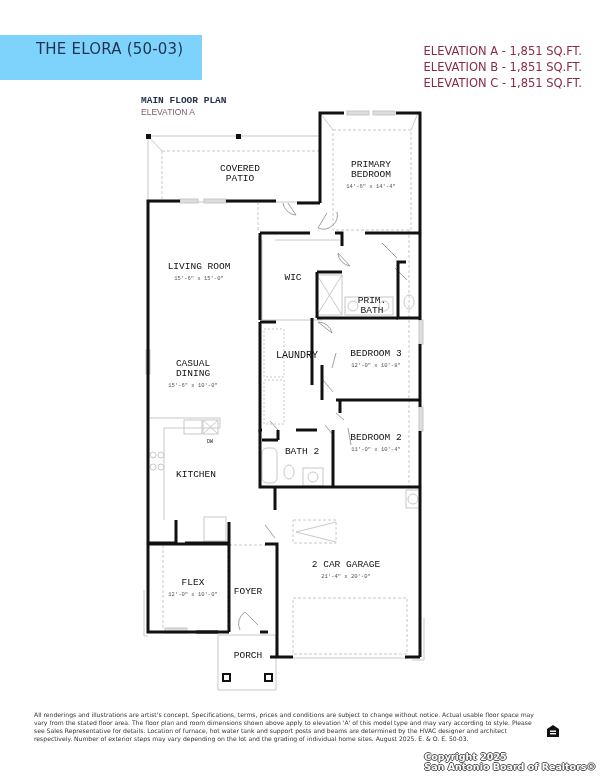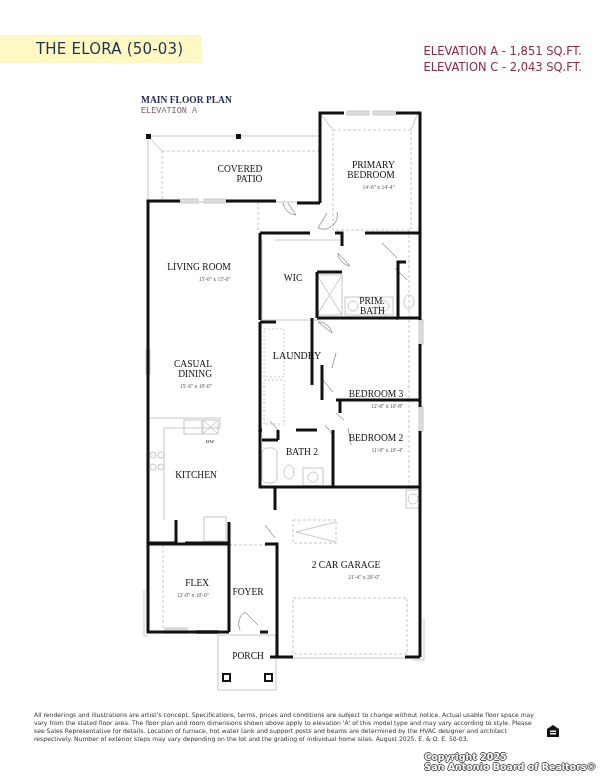--- a/index.html
+++ b/index.html
@@ -1,41 +1,42 @@
 <!DOCTYPE html>
 <html><head>
 <meta charset="utf-8">
 <style>
   html, body { margin:0; padding:0; background:#ffffff; }
   body { width:600px; height:776px; position:relative; overflow:hidden; font-family:"Liberation Sans", sans-serif; }
-  .title-band { position:absolute; left:0; top:35px; width:202px; height:28px; background:#fef9c3; }
+  .title-band { position:absolute; left:0; top:35px; width:202px; height:45px; background:#7dd3fc; }
   .title-band span { position:absolute; left:36px; top:5px; font-size:15px; color:#1f3350; letter-spacing:0.2px; font-family:"DejaVu Sans", sans-serif; }
   .elev { position:absolute; right:18px; top:43px; text-align:center; }
   .elev div { font-size:11.5px; color:#8a2a43; line-height:16px; font-family:"DejaVu Sans", sans-serif; }
   .plan-head { position:absolute; left:141px; top:95px; }
-  .plan-head .t1 { font-size:9.5px; font-weight:bold; color:#22324d; font-family:Liberation Serif, serif; }
-  .plan-head .t2 { font-size:8.5px; color:#7a5c6a; margin-top:1px; font-family:Liberation Mono, monospace; }
+  .plan-head .t1 { font-size:9.5px; font-weight:bold; color:#22324d; font-family:Liberation Mono, monospace; }
+  .plan-head .t2 { font-size:8.5px; color:#7a5c6a; margin-top:1px; font-family:Liberation Sans, sans-serif; }
   svg.plan { position:absolute; left:0; top:0; }
-  .room-label { position:absolute; text-align:right; font-size:9.5px; color:#111; line-height:10px; font-family:Liberation Serif, serif; transform:translateX(-50%); white-space:nowrap; }
+  .room-label { position:absolute; text-align:center; font-size:9.5px; color:#111; line-height:10px; font-family:Liberation Mono, monospace; transform:translateX(-50%); white-space:nowrap; }
   .room-dim { display:block; font-size:5.5px; color:#555; margin-top:2px; }
   .disclaimer { position:absolute; left:34px; top:711px; width:500px; font-size:6.1px; line-height:8px; color:#333; font-family:"DejaVu Sans", sans-serif; }
   .eho { position:absolute; left:546px; top:724px; width:14px; height:14px; }
   .copyright { position:absolute; right:4px; top:752px; text-align:left; font-size:9.5px; font-weight:bold; color:#fff; line-height:10px; font-family:"DejaVu Sans", sans-serif;
      text-shadow: 1px 0 0 #555, -1px 0 0 #555, 0 1px 0 #555, 0 -1px 0 #555; }
 </style>
 </head>
 <body>
 
 <div class="title-band">
   <span>THE ELORA (50-03)</span>
 </div>
 
 <div class="elev">
   <div>ELEVATION A - 1,851 SQ.FT.</div>
-  <div>ELEVATION C - 2,043 SQ.FT.</div>
+  <div>ELEVATION B - 1,851 SQ.FT.</div>
+  <div>ELEVATION C - 1,851 SQ.FT.</div>
 </div>
 
 <div class="plan-head">
   <div class="t1">MAIN FLOOR PLAN</div>
   <div class="t2">ELEVATION A</div>
 </div>
 
 <svg class="plan" width="600" height="776" viewBox="0 0 600 776">
   <g fill="none" stroke="#c8c8c8" stroke-width="1">
 
@@ -199,21 +200,21 @@
 <div class="room-label" style="left:293px; top:273px;">
   <span>WIC</span>
 </div>
 <div class="room-label" style="left:372px; top:264px;margin-top:32px;">
   <span>PRIM.</span><br>
   <span>BATH</span>
 </div>
 <div class="room-label" style="left:297px; top:351px; font-size:10px;">
   <span>LAUNDRY</span>
 </div>
-<div class="room-label" style="left:376px; top:349px;margin-top:40px;">
+<div class="room-label" style="left:376px; top:349px;">
   <span>BEDROOM 3</span>
   <span class="room-dim">12'-0" x 10'-8"</span>
 </div>
 <div class="room-label" style="left:193px; top:359px;">
   <span>CASUAL</span><br>
   <span>DINING</span>
   <span class="room-dim">15'-6" x 10'-0"</span>
 </div>
 <div class="room-label" style="left:210px; top:437px; font-size:5px;">
   <span>DW</span>

